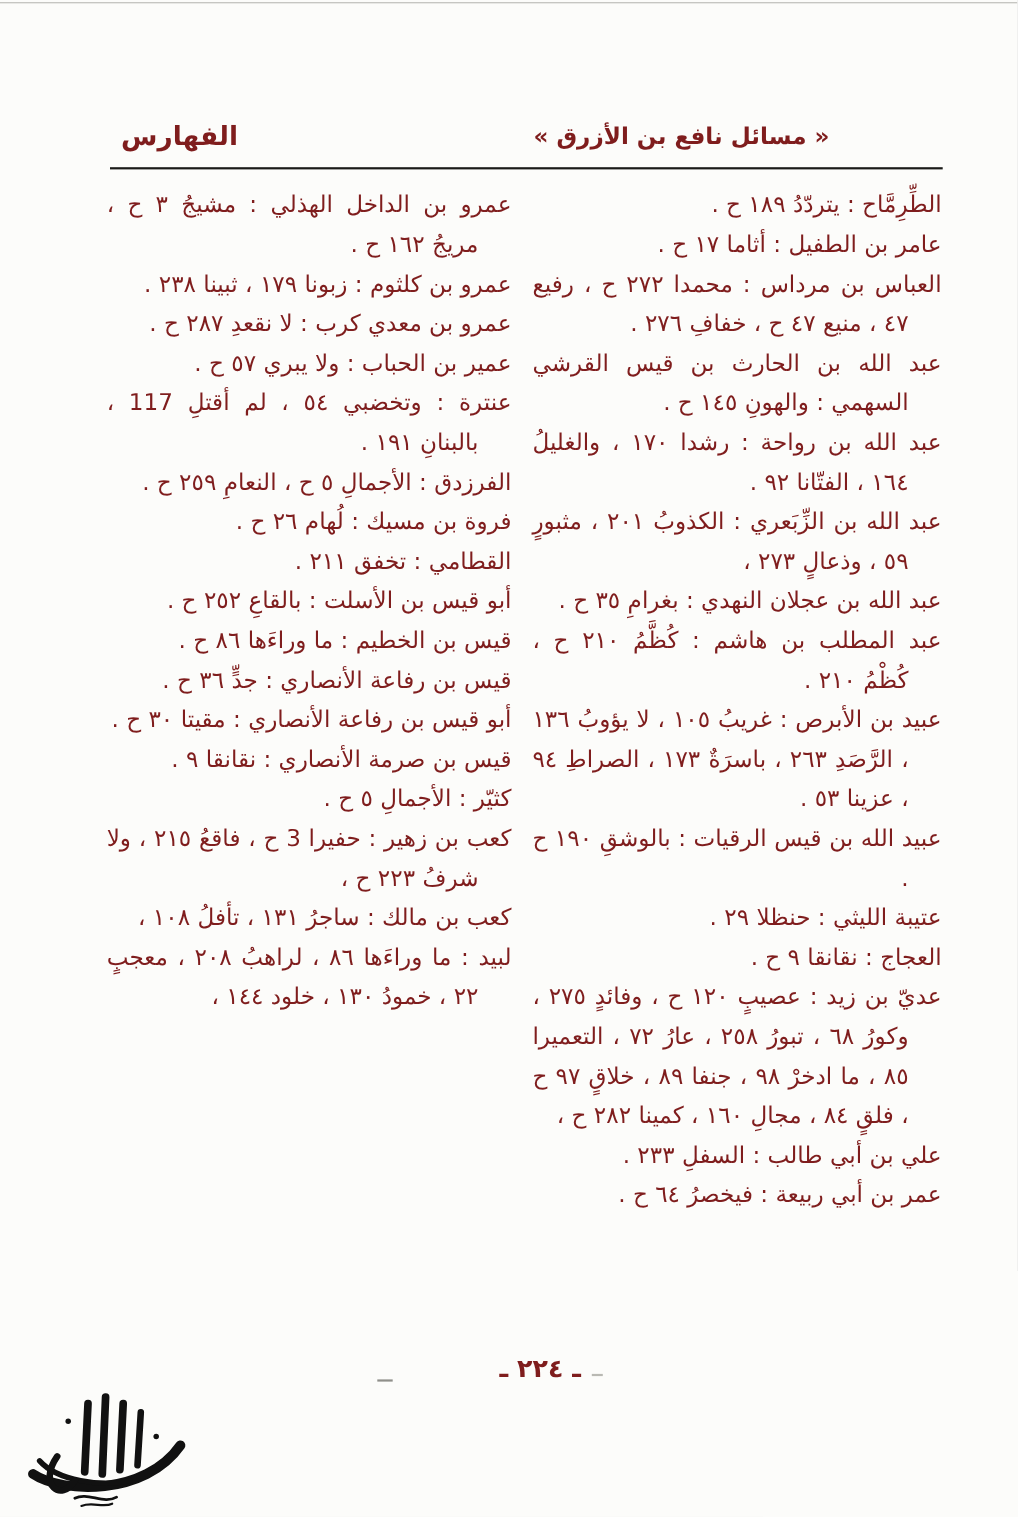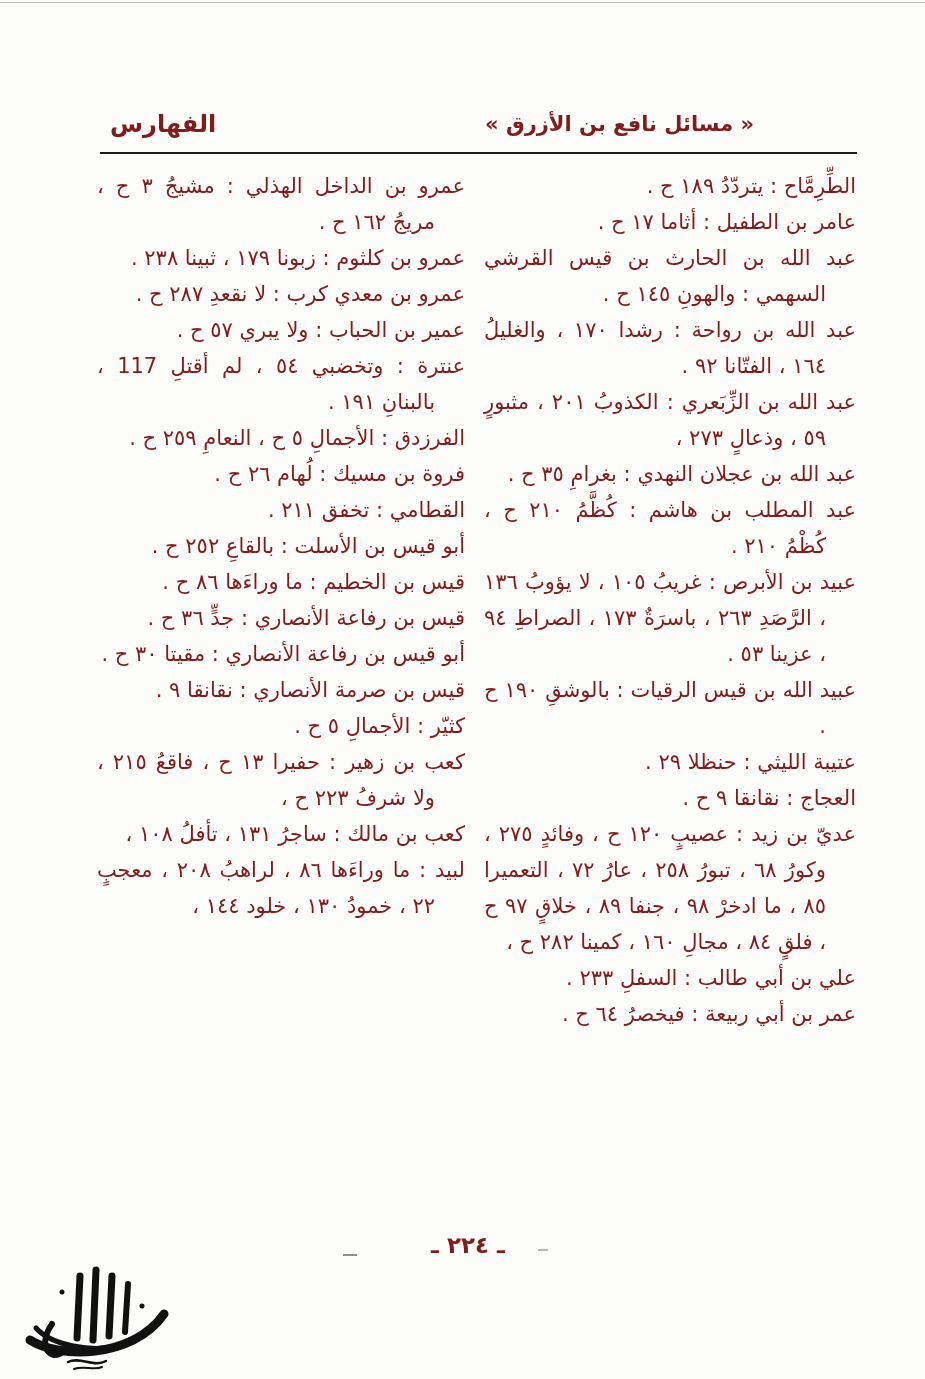--- a/index.html
+++ b/index.html
@@ -70,21 +70,20 @@
   .entry {
     margin: 0;
     padding-right: 30px;   
     text-indent: -30px;    
   }
   .page-number {
     position: absolute;
     top: 1232px;
     left: 408px;
     width: 120px;
-    text-align: center;
     font-size: 23px;
     font-weight: bold;
     direction: rtl;
   }
   .scan-dash {
     position: absolute;
     height: 2px;
     background: #8f8f8a;
   }
   .scan-dash-left  { top: 1254px; left: 343px; width: 14px; }
@@ -106,20 +105,21 @@
 
   <div class="header-section-title">الفهارس</div>
 
   <div class="header-book-title">« مسائل نافع بن الأزرق »</div>
 
   <div class="header-rule"></div>
 
   <div class="col col-right">
     <p class="entry">الطِّرِمَّاح : يتردّدُ ١٨٩ ح .</p>
     <p class="entry">عامر بن الطفيل : أثاما ١٧ ح .</p>
+    <p class="entry">العباس بن مرداس : محمدا ٢٧٢ ح ، رفيع ٤٧ ، منيع ٤٧ ح ، خفافِ ٢٧٦ .</p>
     <p class="entry">عبد الله بن الحارث بن قيس القرشي السهمي : والهونِ ١٤٥ ح .</p>
     <p class="entry">عبد الله بن رواحة : رشدا ١٧٠ ، والغليلُ ١٦٤ ، الفتّانا ٩٢ .</p>
     <p class="entry">عبد الله بن الزِّبَعري : الكذوبُ ٢٠١ ، مثبورٍ ٥٩ ، وذعالٍ ٢٧٣ ،</p>
     <p class="entry">عبد الله بن عجلان النهدي : بغرامِ ٣٥ ح .</p>
     <p class="entry">عبد المطلب بن هاشم : كُظَّمُ ٢١٠ ح ، كُظْمُ ٢١٠ .</p>
     <p class="entry">عبيد بن الأبرص : غريبُ ١٠٥ ، لا يؤوبُ ١٣٦ ، الرَّصَدِ ٢٦٣ ، باسرَةٌ ١٧٣ ، الصراطِ ٩٤ ، عزينا ٥٣ .</p>
     <p class="entry">عبيد الله بن قيس الرقيات : بالوشقِ ١٩٠ ح .</p>
     <p class="entry">عتيبة الليثي : حنظلا ٢٩ .</p>
     <p class="entry">العجاج : نقانقا ٩ ح .</p>
     <p class="entry">عديّ بن زيد : عصيبٍ ١٢٠ ح ، وفائدٍ ٢٧٥ ، وكورُ ٦٨ ، تبورُ ٢٥٨ ، عارُ ٧٢ ، التعميرا ٨٥ ، ما ادخرْ ٩٨ ، جنفا ٨٩ ، خلاقٍ ٩٧ ح ، فلقٍ ٨٤ ، مجالِ ١٦٠ ، كمينا ٢٨٢ ح ،</p>
@@ -135,21 +135,21 @@
     <p class="entry">عنترة : وتخضبي ٥٤ ، لم أقتلِ 117 ، بالبنانِ ١٩١ .</p>
     <p class="entry">الفرزدق : الأجمالِ ٥ ح ، النعامِ ٢٥٩ ح .</p>
     <p class="entry">فروة بن مسيك : لُهام ٢٦ ح .</p>
     <p class="entry">القطامي : تخفق ٢١١ .</p>
     <p class="entry">أبو قيس بن الأسلت : بالقاعِ ٢٥٢ ح .</p>
     <p class="entry">قيس بن الخطيم : ما وراءَها ٨٦ ح .</p>
     <p class="entry">قيس بن رفاعة الأنصاري : جدٍّ ٣٦ ح .</p>
     <p class="entry">أبو قيس بن رفاعة الأنصاري : مقيتا ٣٠ ح .</p>
     <p class="entry">قيس بن صرمة الأنصاري : نقانقا ٩ .</p>
     <p class="entry">كثيّر : الأجمالِ ٥ ح .</p>
-    <p class="entry">كعب بن زهير : حفيرا ١٣ ح ، فاقعُ ٢١٥ ، ولا شرفُ ٢٢٣ ح ،</p>
+    <p class="entry">كعب بن زهير : حفيرا 3 ح ، فاقعُ ٢١٥ ، ولا شرفُ ٢٢٣ ح ،</p>
     <p class="entry">كعب بن مالك : ساجرُ ١٣١ ، تأفلُ ١٠٨ ،</p>
     <p class="entry">لبيد : ما وراءَها ٨٦ ، لراهبُ ٢٠٨ ، معجبٍ ٢٢ ، خمودُ ١٣٠ ، خلود ١٤٤ ،</p>
   </div>
 
   <div class="page-number">ـ ٢٢٤ ـ</div>
 
   <div class="scan-dash scan-dash-left"></div>
   <div class="scan-dash scan-dash-right"></div>
 
   <svg class="publisher-stamp" viewBox="0 0 155 112" xmlns="http://www.w3.org/2000/svg" aria-hidden="true">

